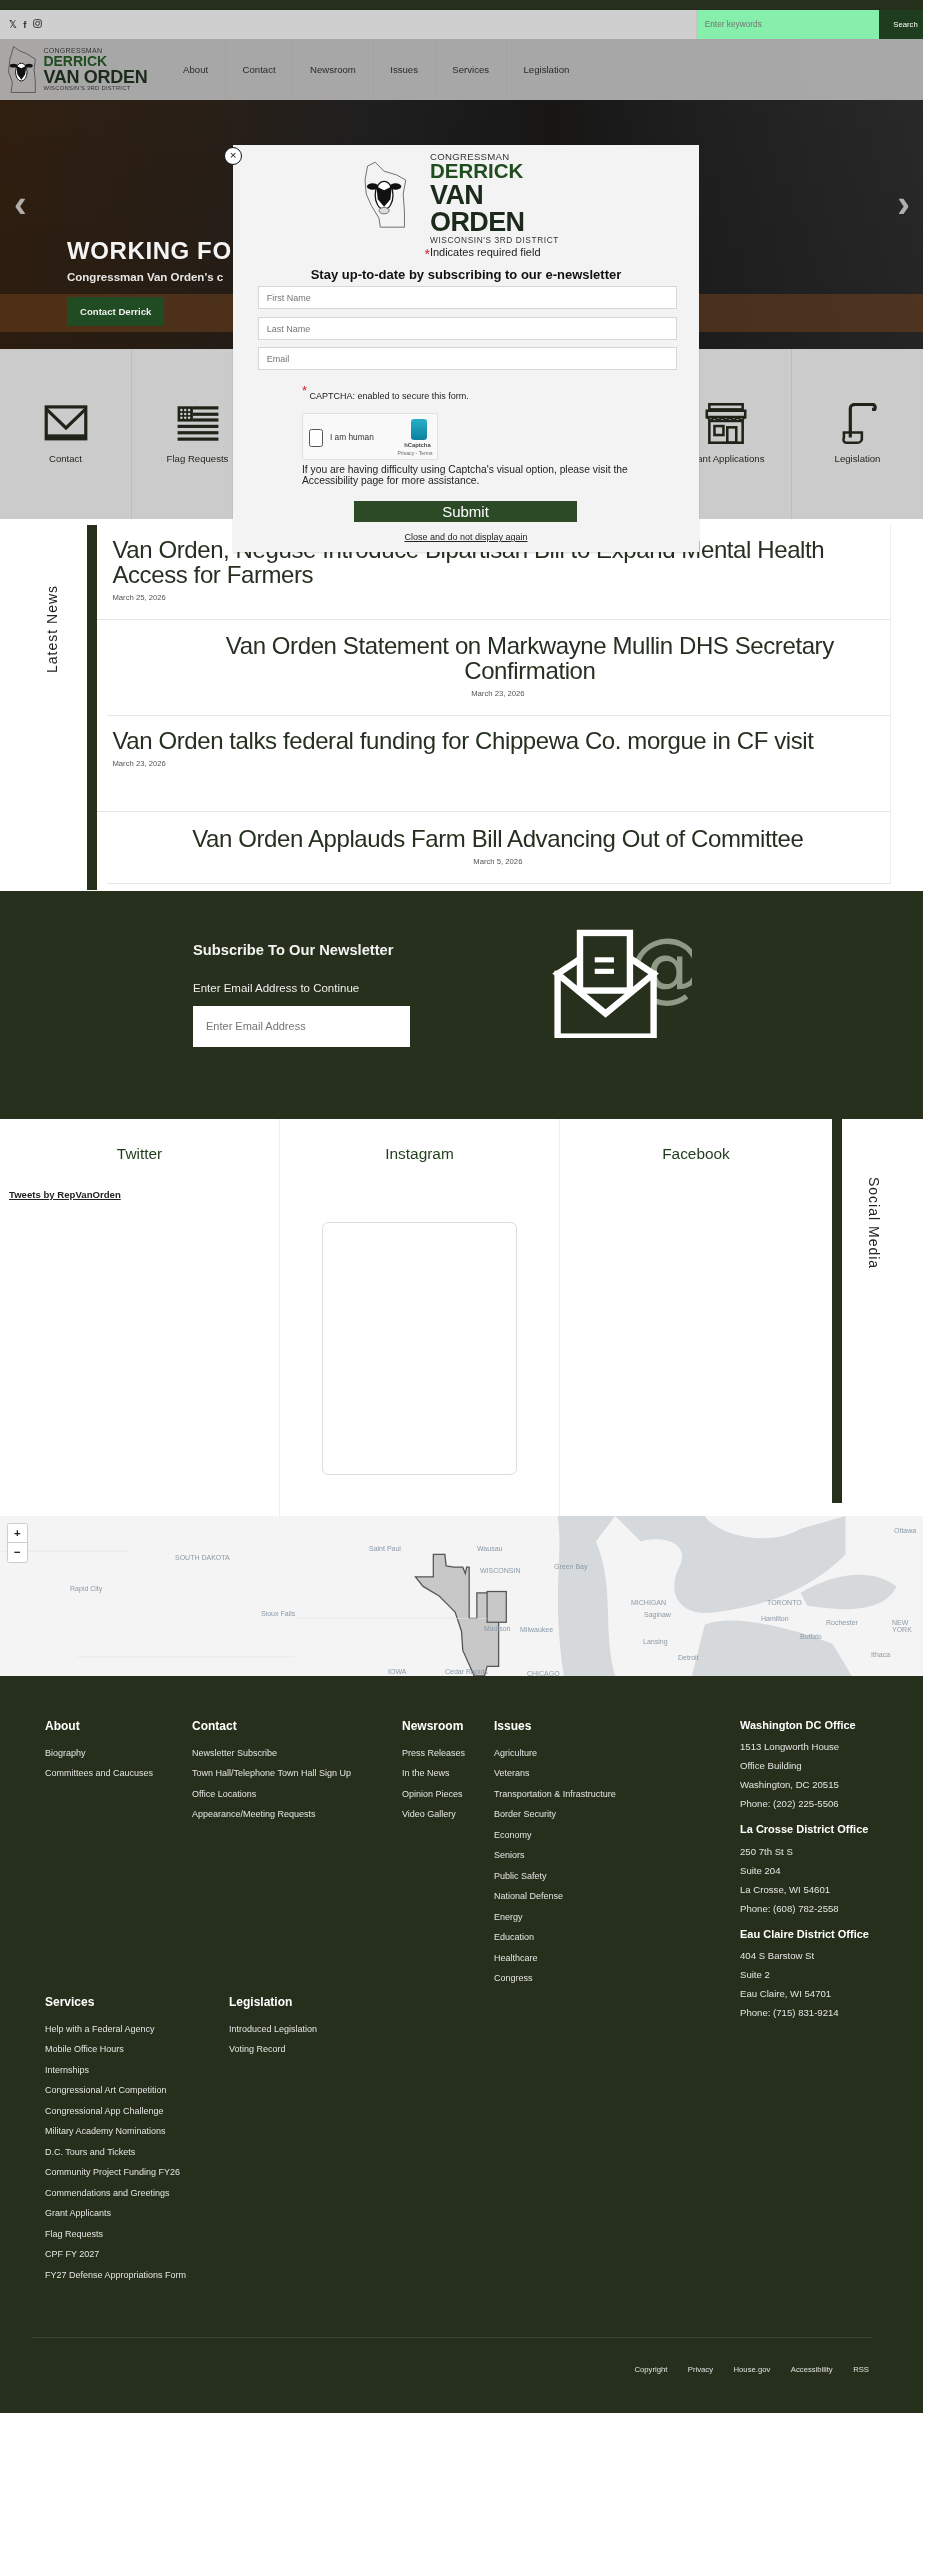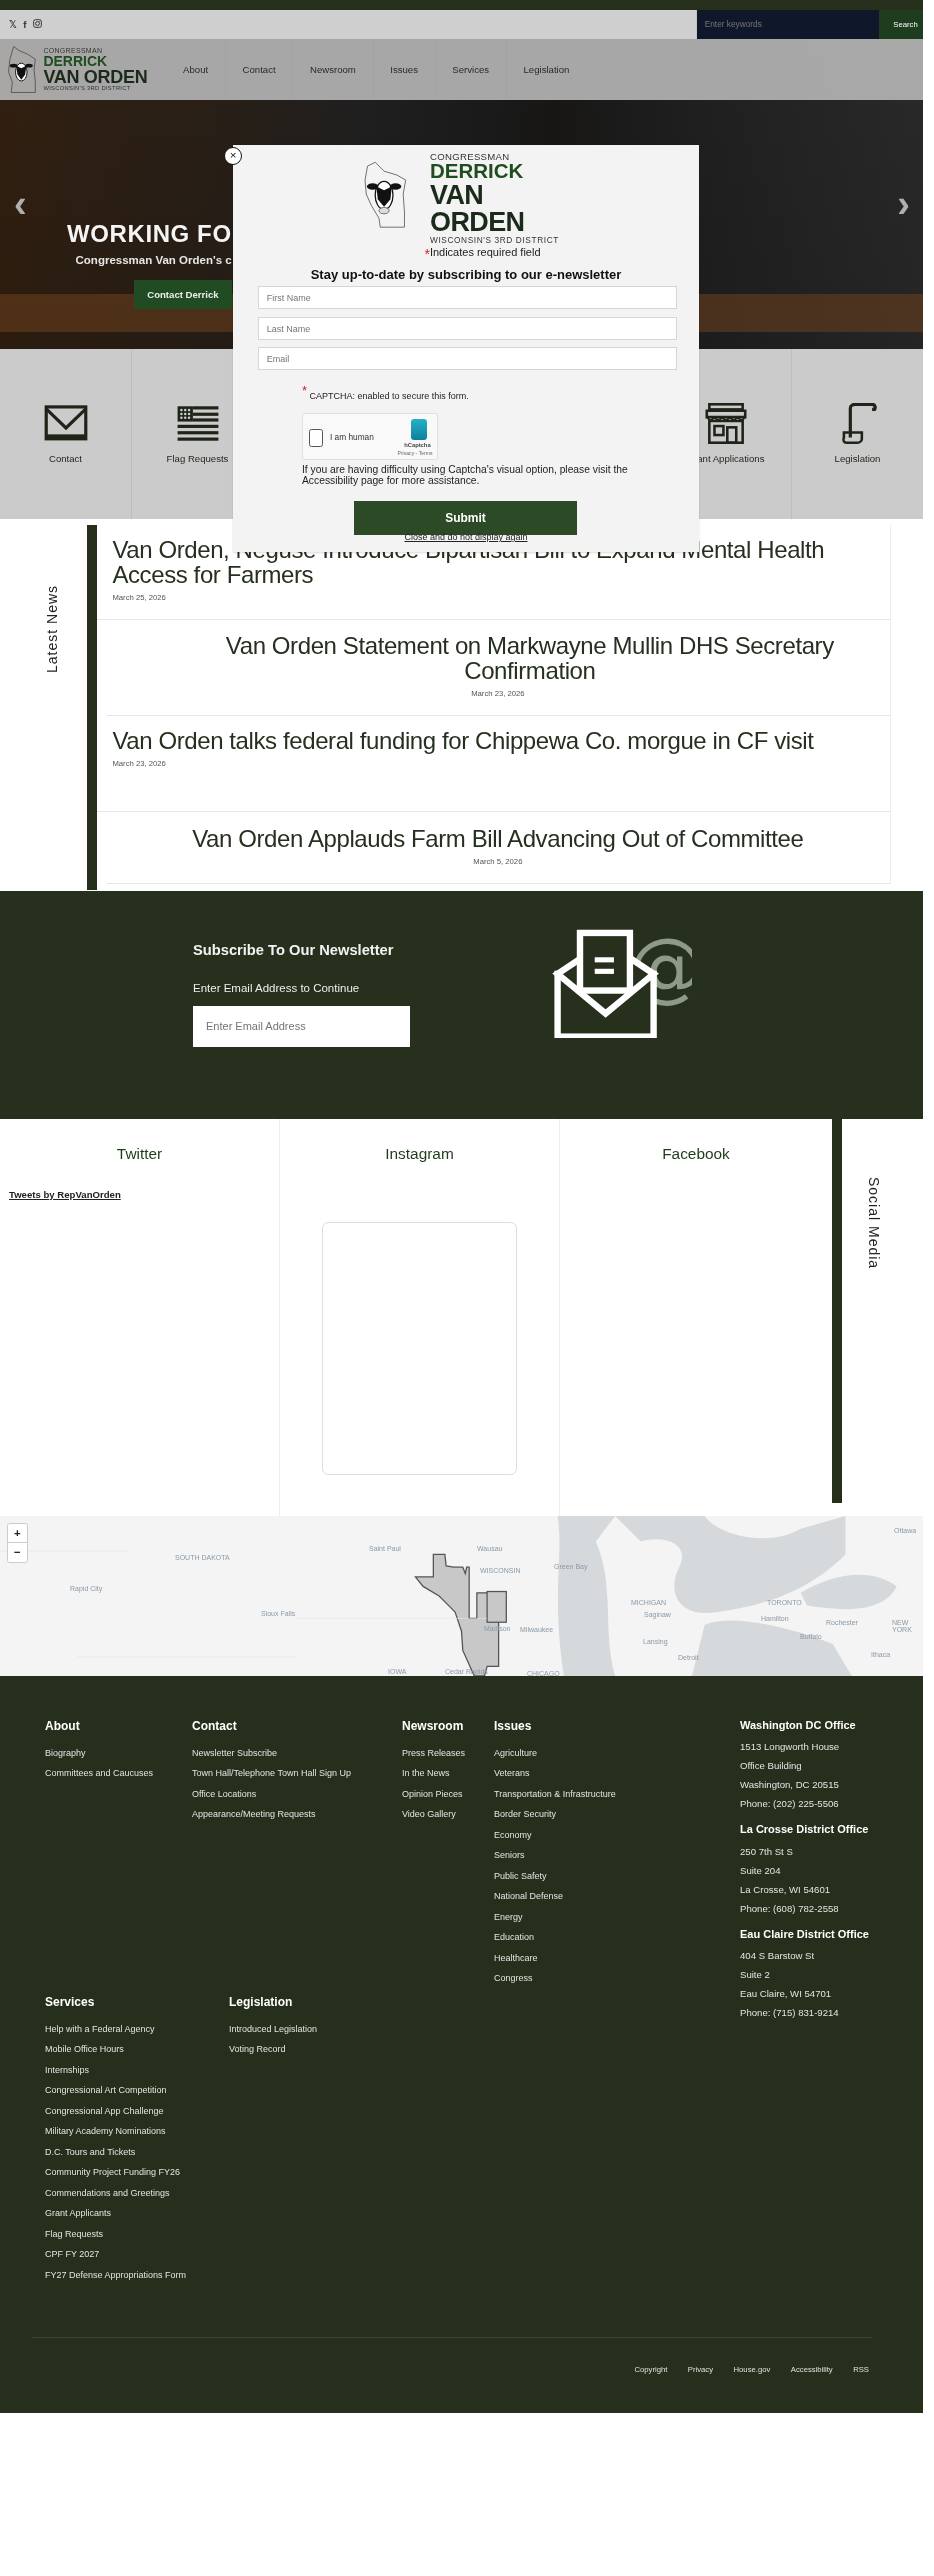--- a/index.html
+++ b/index.html
@@ -8,21 +8,21 @@
   .page { width: 923px; position: relative; overflow: hidden; }
 
   
   .top-strip { height: 9.6px; background: #262f1b; }
 
   
   .util-bar { height: 29px; background: #cfcfcf; display: flex; align-items: center; position: relative; }
   .social-icons { display: flex; gap: 6.4px; padding-left: 9px; align-items: center; }
   .social-icons span { font-size: 9.6px; color: #333; font-weight: bold; }
   .search-wrap { position: absolute; right: 0; top: 0; height: 29px; display: flex; }
-  .search-input { width: 183px; height: 29px; background: #0f172a; border: none; border-left: 0.6px solid #c4c4c4; padding: 0 7.7px; font-size: 8.3px; color: #777; font-family: "Liberation Sans", sans-serif; }
+  .search-input { width: 183px; height: 29px; background: #86efac; border: none; border-left: 0.6px solid #c4c4c4; padding: 0 7.7px; font-size: 8.3px; color: #777; font-family: "Liberation Sans", sans-serif; }
   .search-btn { width: 44px; height: 29px; background: #1e3d1e; color: #fff; border: none; font-size: 7.7px; font-family: "Liberation Sans", sans-serif; padding-left: 9px; }
 
   
   .header { height: 61px; background: rgba(175,175,175,0.95); display: flex; align-items: center; position: relative; }
   .logo { width: 160px; height: 61px; position: relative; padding-left: 6.4px; display: flex; align-items: center; }
   .logo-text { margin-left: 0; line-height: 1; }
   .logo-small { font-size: 7px; color: #333; letter-spacing: 0.3px; }
   .logo-derrick { font-size: 14px; font-weight: bold; color: #1f4d1f; }
   .logo-vo { font-size: 18px; font-weight: bold; color: #1b2a1b; letter-spacing: -0.3px; }
   .logo-dist { font-size: 5.8px; color: #333; letter-spacing: 0.3px; }
@@ -70,21 +70,21 @@
   .modal-input { position: absolute; left: 25px; width: 419px; height: 23px; background: #fff; border: 0.6px solid #d6d6d6; padding: 0 7.7px; font-size: 9px; color: #999; font-family: "Liberation Sans", sans-serif; }
   .captcha-label { position: absolute; left: 69px; top: 242px; font-size: 9px; color: #222; }
   .captcha-label .star { color: #d02030; font-size: 13px; position: relative; top: -3.8px; }
   .captcha-box { position: absolute; left: 69px; top: 268px; width: 136px; height: 47px; background: #f9f9f9; border: 0.6px solid #e0e0e0; border-radius: 1.9px; }
   .cb { position: absolute; left: 6.4px; top: 14.7px; width: 14px; height: 18px; border: 1px solid #555; border-radius: 2.6px; background: #fff; }
   .cb-text { position: absolute; left: 27px; top: 18px; font-size: 8.3px; color: #333; }
   .hc-logo { position: absolute; right: 10.3px; top: 5.1px; width: 15.4px; height: 20.5px; background: linear-gradient(180deg,#27b0c8,#0d7f9d); border-radius: 3.2px; }
   .hc-name { position: absolute; right: 6.4px; top: 28px; font-size: 5.8px; font-weight: bold; color: #444; }
   .hc-links { position: absolute; right: 4.5px; top: 36px; font-size: 5.1px; color: #666; }
   .captcha-help { position: absolute; left: 69px; top: 319px; width: 333px; font-size: 10.3px; color: #222; line-height: 1.1; }
-  .submit-btn { position: absolute; left: 121px; top: 356px; width: 223px; height: 34px; background: #2b4a25; color: #fff; border: none; font-size: 12px; font-weight: bold; font-family: "Liberation Sans", sans-serif; }
+  .submit-btn { position: absolute; left: 121px; top: 356px; width: 223px; height: 21px; background: #2b4a25; color: #fff; border: none; font-size: 15px; font-weight: normal; font-family: "Liberation Sans", sans-serif; }
   .close-link { position: absolute; top: 387px; left: 0; right: 0; text-align: center; font-size: 9px; color: #222; text-decoration: underline; }
 
   
   .news { position: relative; height: 372px; background: #fff; }
   .news-label { position: absolute; left: 46px; top: 109px; transform: rotate(-90deg); transform-origin: left top; font-size: 14px; letter-spacing: 1px; color: #222; white-space: nowrap; top: 154px; left: 44px; }
   .news-bar { position: absolute; left: 87px; top: 6.4px; width: 10.3px; height: 365px; background: #262f1b; }
   .news-list { position: absolute; left: 97px; top: 6.4px; width: 794px; border-right: 0.6px solid #eee; }
   .news-item { border-bottom: 0.6px solid #e6e6e6; padding: 13px 16.7px 0 15.4px; }
   .news-title { font-size: 24px; color: #263020; line-height: 1.04; font-family: "Liberation Sans", sans-serif; letter-spacing: -0.4px; }
   .news-date { font-size: 7.7px; color: #555; margin-top: 5.1px; }
@@ -180,21 +180,21 @@
         <div class="nav-item">Issues</div>
         <div class="nav-item">Services</div>
         <div class="nav-item">Legislation</div>
       </nav>
     </div>
   </div>
 
   <div class="hero-space" style="height:429px;margin-top:-90px;">
     <div class="hero-arrow left">‹</div>
     <div class="hero-arrow right">›</div>
-    <div class="hero-content" style="top:210px;text-align:right;">
+    <div class="hero-content" style="top:227px;">
       <div class="hero-title">WORKING FO</div>
       <div class="hero-sub">Congressman Van Orden's c</div>
       <div class="hero-btn">Contact Derrick</div>
     </div>
   </div>
 
   <div class="quick" style="margin-top:-90px;height:170px;">
     <div class="quick-item">
       <div class="quick-icon">
         <svg width="44" height="37" viewBox="0 0 68 58">

